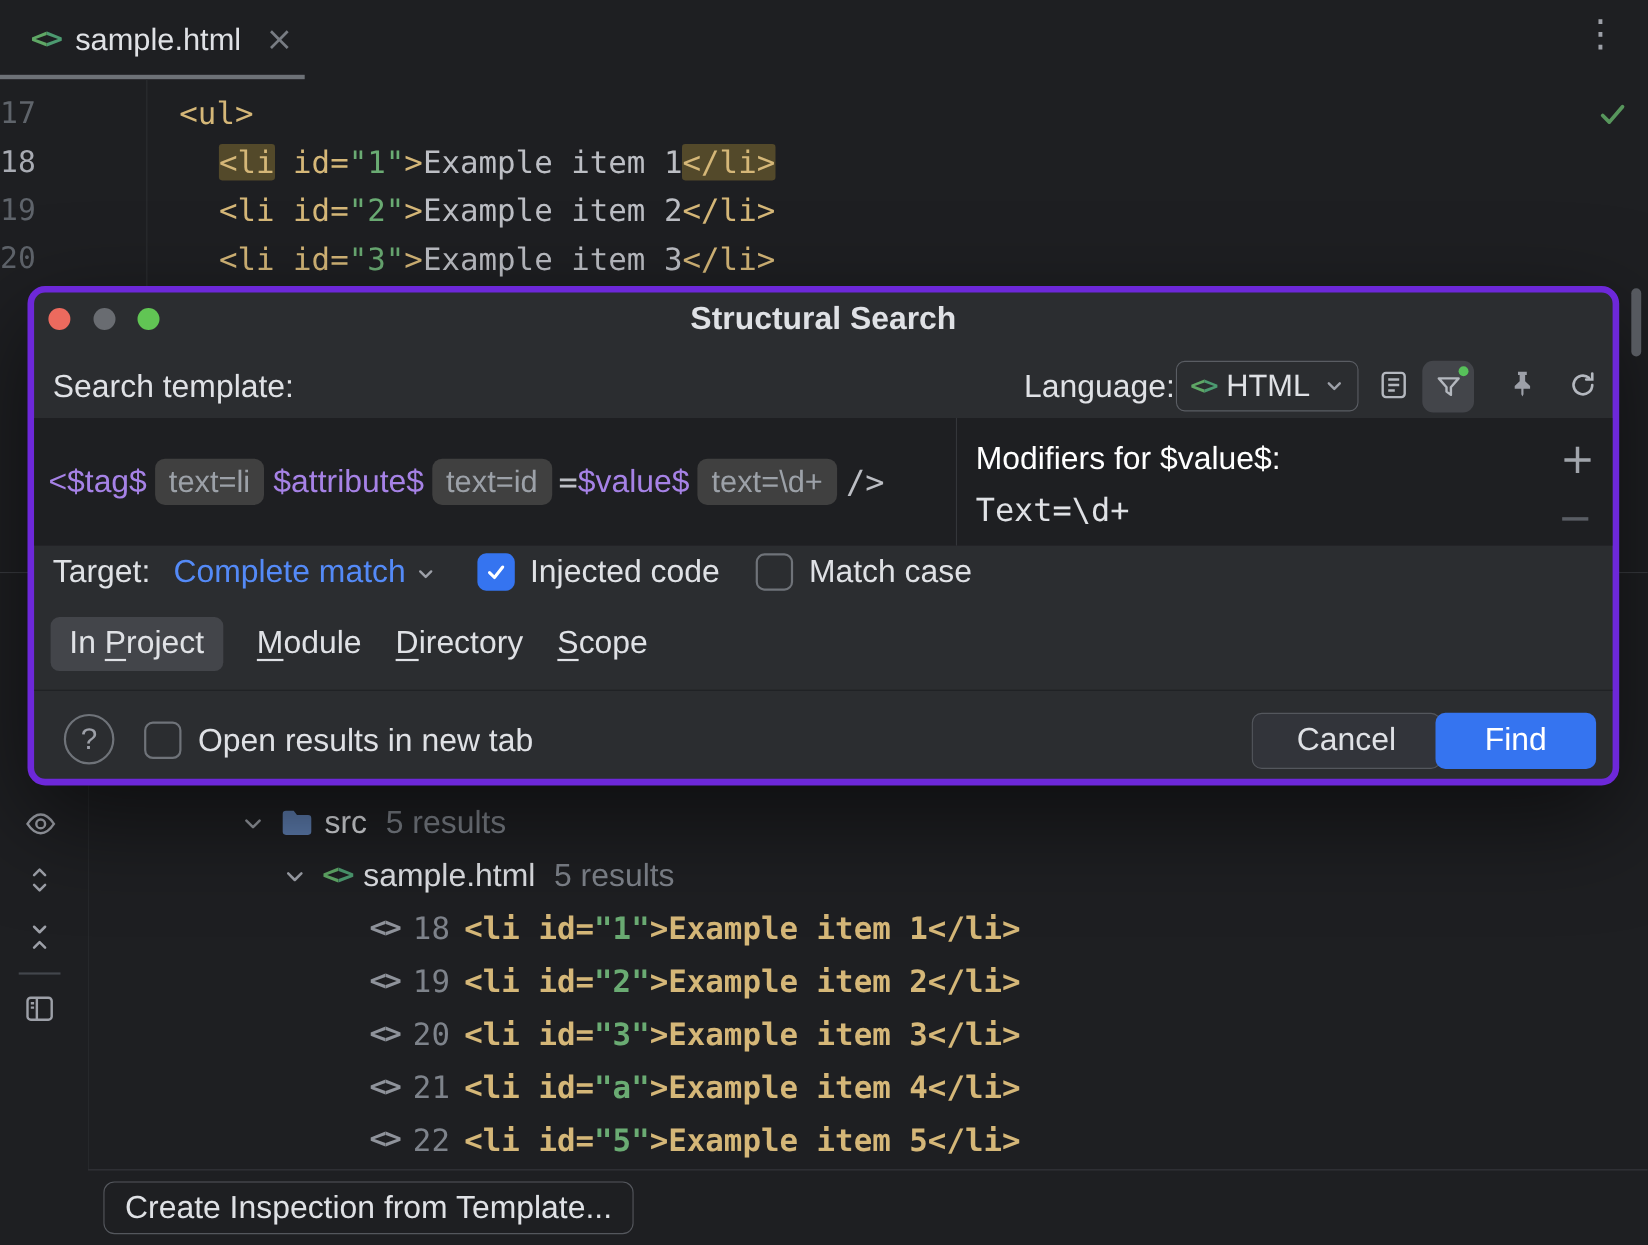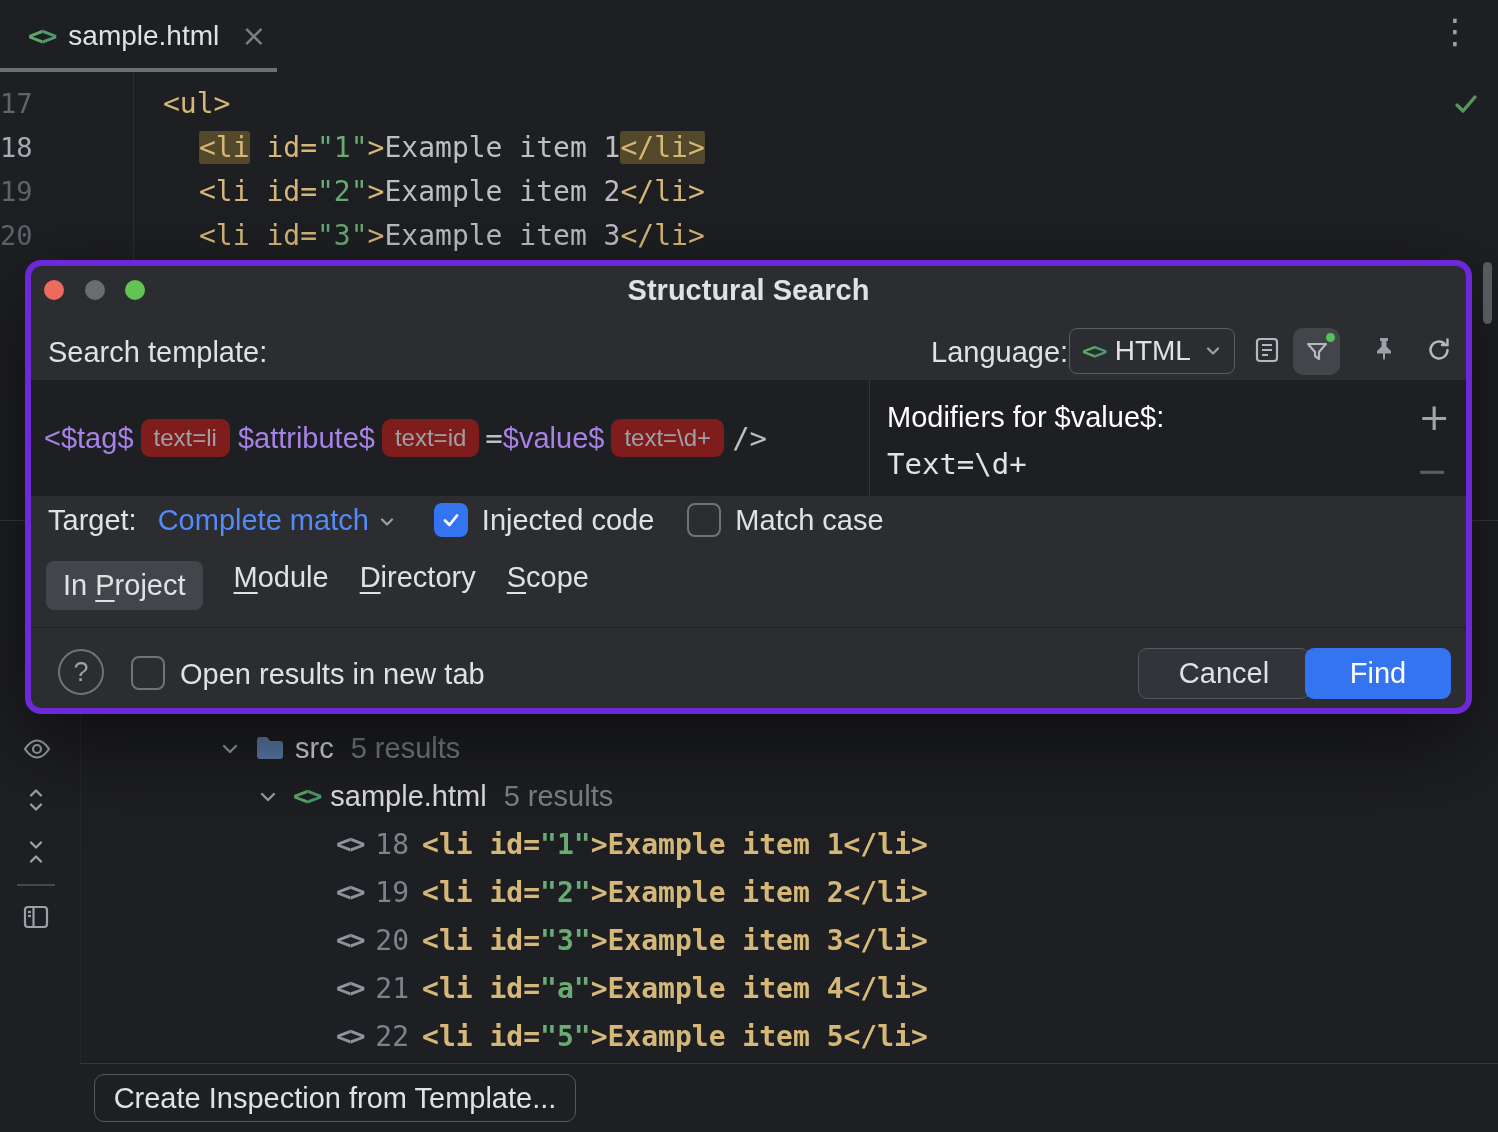--- a/index.html
+++ b/index.html
@@ -52,38 +52,38 @@
   .ic-catalog{left:1222px;top:70px}
   .filter-box{position:absolute;left:1262px;top:62px;width:47px;height:47px;background:#43454a;border-radius:10px;display:flex;align-items:center;justify-content:center}
   .filter-dot{position:absolute;right:5px;top:5px;width:9px;height:9px;border-radius:50%;background:#57c15a}
   .ic-pin{left:1340px;top:70px}
   .ic-refresh{left:1394px;top:70px}
 
   .tpl{position:absolute;left:0;top:114px;width:100%;height:116px;background:#1e1f22}
   .tpl-line{position:absolute;left:13px;top:0;height:100%;display:flex;align-items:center;font-size:29px}
   .tvar{color:#a682e6;font-family:Liberation Sans, sans-serif}
   .tok{color:#bcbec4;font-family:"DejaVu Sans Mono",monospace}
-  .hint{background:#7f1d1d;color:#9ca1a8;font-size:24px;border-radius:9px;padding:5px 13px;margin-left:7px;white-space:nowrap}
+  .hint{background:#404040;color:#9ca1a8;font-size:28px;border-radius:9px;padding:5px 13px;margin-left:7px;white-space:nowrap}
   .sp24{margin-left:8px}
   .tpl-divider{position:absolute;left:838px;top:0;width:1px;height:100%;background:#34363a}
   .mods{position:absolute;left:856px;top:21px}
   .mods-title{color:#ffffff;font-size:29px}
   .mods-val{font-size:29px;margin-top:13px;font-family:"DejaVu Sans Mono",monospace;color:#dfe1e5}
   .tpl-plus{position:absolute;right:16px;top:18px;font-size:38px;color:#a0a4ab;line-height:1;font-family:"DejaVu Sans",sans-serif}
   .tpl-minus{position:absolute;right:18px;top:72px;font-size:38px;color:#595d64;line-height:1;font-family:"DejaVu Sans",sans-serif}
 
   .target{position:absolute;left:17px;top:232px;height:44px;display:flex;align-items:center;font-size:29px}
   .lnk{color:#548af7;margin-left:21px}
   .tchev{margin-left:8px;margin-top:4px}
   .cb{width:34px;height:34px;border-radius:8px;flex:none}
   .cb.on{background:#3574f0;display:flex;align-items:center;justify-content:center}
   .cb.off{border:2px solid #6f7379;background:transparent}
   .ml37{margin-left:37px}.ml33{margin-left:33px}.ml14{margin-left:14px}
 
-  .scopes{position:absolute;left:15px;top:295px;display:flex;align-items:flex-start;gap:31px;font-size:29px}
+  .scopes{position:absolute;left:15px;top:295px;display:flex;align-items:center;gap:31px;font-size:29px}
   .scope-pill{background:#43454a;border-radius:8px;padding:8px 17px}
   .mn{text-decoration:underline;text-underline-offset:5px;text-decoration-thickness:2px}
 
   .dlg-div{position:absolute;left:0;top:361px;width:100%;height:1px;background:#1f2124}
   .help{position:absolute;left:27px;top:383px;width:46px;height:46px;border:2px solid #6f7379;border-radius:50%;display:flex;align-items:center;justify-content:center;color:#9da0a8;font-size:27px}
   .foot-cb{position:absolute;left:100px;top:390px}
   .foot-lbl{position:absolute;left:149px;top:392px;font-size:29px}
   .btn{position:absolute;top:382px;height:51px;border-radius:9px;display:flex;align-items:center;justify-content:center;font-size:29px}
   .btn.cancel{left:1107px;width:172px;background:#32343a;border:1px solid #54575d}
   .btn.find{left:1274px;width:146px;background:#3574f0;color:#ffffff}

